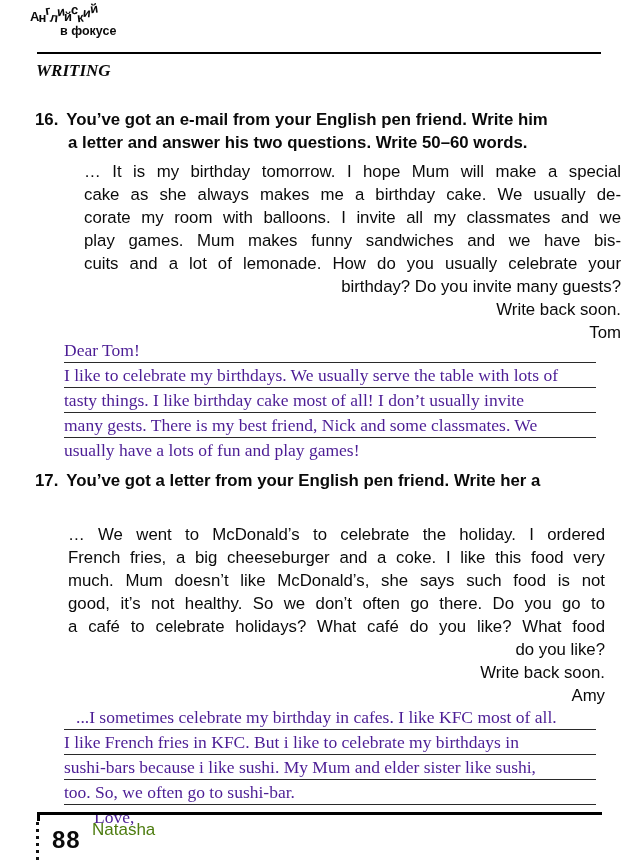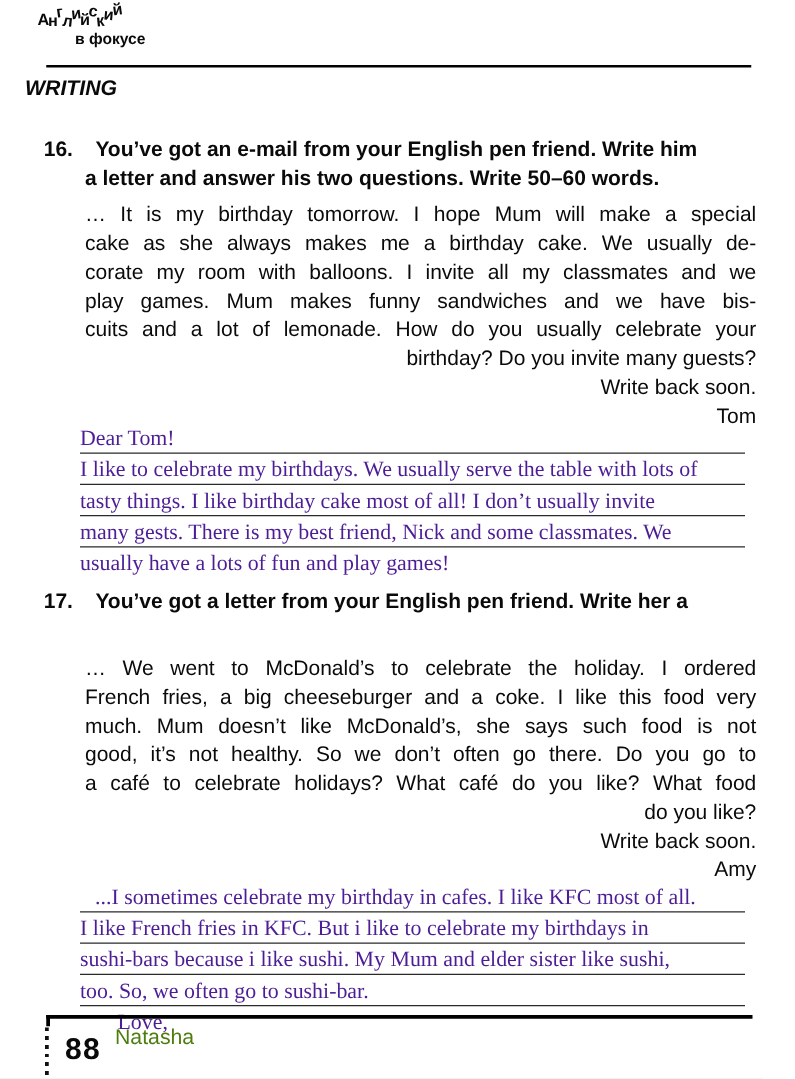--- a/index.html
+++ b/index.html
@@ -23,24 +23,24 @@
   .lg8{transform:translateY(-2px) rotate(5deg);}
   .lg9{transform:translateY(-6px) rotate(-8deg);}
   .logo-sub{font-weight:800; font-size:12.5px; margin:3px 0 0 30px; letter-spacing:0;}
   
   .rule-top{position:absolute; left:37px; top:52px; width:564px; height:2px; background:#000;}
   .rule-bottom{position:absolute; left:37px; top:812px; width:565px; height:3px; background:#000;}
   .rule-bottom-tick{position:absolute; left:37px; top:812px; width:3px; height:9px; background:#000;}
   .dotted-col{position:absolute; left:36px; top:822px; width:3px; height:41px;
     background-image:repeating-linear-gradient(to bottom,#111 0 3px,transparent 3px 7px);}
   
-  .section-title{position:absolute; left:20px; top:61px; font-weight:bold; font-style:italic; font-size:17px;}
+  .section-title{position:absolute; left:36px; top:61px; font-weight:bold; font-style:italic; font-size:17px;font-family:Liberation Serif, serif;}
   .task-head{position:absolute; left:35px; font-weight:bold; font-size:16.8px; line-height:23px; white-space:nowrap;}
   .task-head .tline2{padding-left:33px;}
-  .task-num{display:inline-block; margin-right:18px;}
+  .task-num{display:inline-block; margin-right:8px;}
   
   .ptext{position:absolute; left:68px; width:537px; font-size:16.8px; line-height:23px;}
   .pl{white-space:nowrap;text-align:right;}
   .j{text-align:justify; text-align-last:justify;}
   
   .answer{position:absolute; left:64px; width:532px;
     font-family:"Liberation Serif","DejaVu Serif",serif; font-size:17.5px; line-height:24px; color:#4c1d95;}
   .al{white-space:nowrap; height:24px;}
   .u{border-bottom:1.6px solid #2a2a2a;}
   .indent-sm{padding-left:12px;}
@@ -63,21 +63,21 @@
 
   <div class="rule-top"></div>
 
   <div class="section-title">WRITING</div>
 
   <div class="task-head" style="top:108px;">
     <div><span class="task-num">16.</span><span>You’ve got an e-mail from your English pen friend. Write him</span></div>
     <div class="tline2">a letter and answer his two questions. Write 50–60 words.</div>
   </div>
 
-  <div class="ptext" style="top:160px;">
+  <div class="ptext" style="top:160px;margin-left:16px;">
     <div class="pl j">… It is my birthday tomorrow. I hope Mum will make a special</div>
     <div class="pl j">cake as she always makes me a birthday cake. We usually de-</div>
     <div class="pl j">corate my room with balloons. I invite all my classmates and we</div>
     <div class="pl j">play games. Mum makes funny sandwiches and we have bis-</div>
     <div class="pl j">cuits and a lot  of lemonade. How do you usually celebrate your</div>
     <div class="pl">birthday? Do you invite many guests?</div>
     <div class="pl">Write back soon.</div>
     <div class="pl">Tom</div>
   </div>
 

